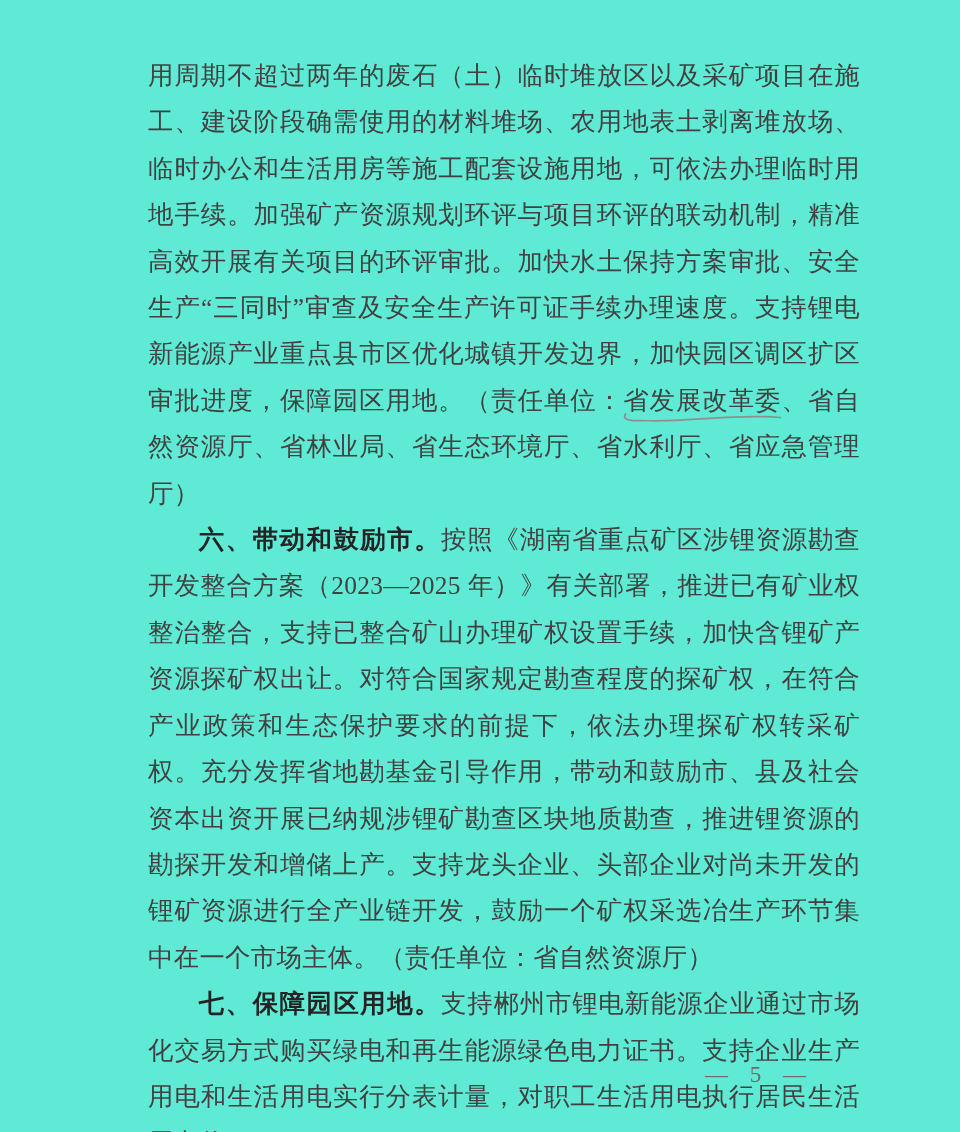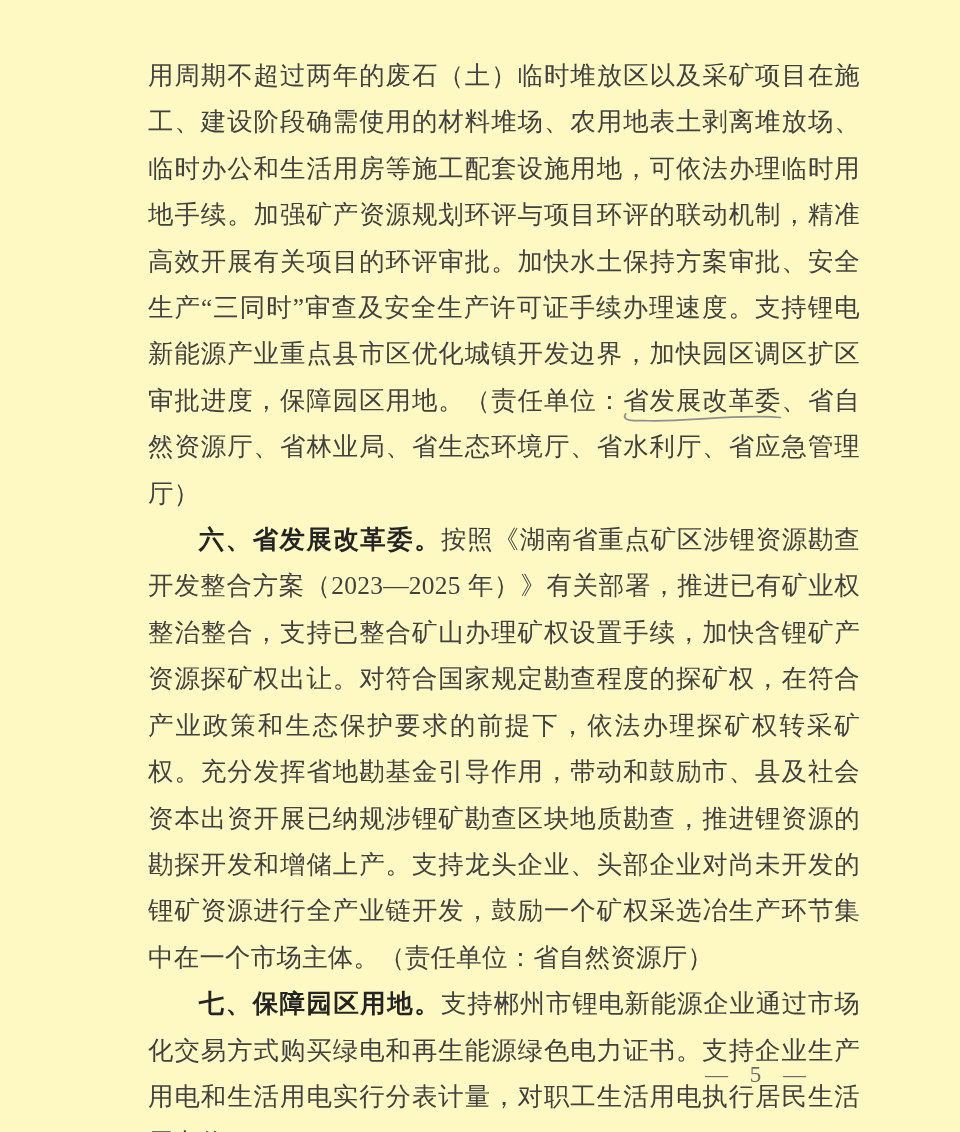--- a/index.html
+++ b/index.html
@@ -4,21 +4,21 @@
 <style>
   html, body {
     margin: 0;
     padding: 0;
     background: #ffffff;
   }
   .page {
     position: relative;
     width: 960px;
     height: 1132px;
-    background: #fef9c3;
+    background: #5eead4;
     overflow: hidden;
     font-family: "Liberation Serif", serif;
   }
   .text-block {
     position: absolute;
     left: 148px;
     top: 52px;
     width: 712px;
     font-size: 25.4px;
     line-height: 46.4px;
@@ -68,21 +68,21 @@
 <body>
 
 <div class="page">
 
   <div class="text-block">
 
     <p class="para"><span>用周期不超过两年的废石（土）临时堆放区以及采矿项目在施工、建设阶段确需使用的材料堆场、农用地表土剥离堆放场、临时办公和生活用房等施工配套设施用地，可依法办理临时用地手续。加强矿产资源规划环评与项目环评的联动机制，精准高效开展有关项目的环评审批。加快水土保持方案审批、安全生产“三同时”审查及安全生产许可证手续办理速度。支持锂电新能源产业重点县市区优化城镇开发边界，加快园区调区扩区审批进度，保障园区用地。（责任单位：</span><span class="resp-underline"><span>省发展改革委</span><svg viewBox="0 0 150 13" preserveAspectRatio="none">
             <path d="M6,3 C3,8 8,10.5 22,9.5 C55,12 105,2.5 147,6.5" fill="none" stroke="#8f8f8f" stroke-width="1.7" stroke-linecap="round"></path>
           </svg></span><span>、省自然资源厅、省林业局、省生态环境厅、省水利厅、省应急管理厅）</span></p>
 
-    <p class="para indent"><span class="section-heading">六、省发展改革委。</span><span>按照《湖南省重点矿区涉锂资源勘查开发整合方案（2023—2025 年）》有关部署，推进已有矿业权整治整合，支持已整合矿山办理矿权设置手续，加快含锂矿产资源探矿权出让。对符合国家规定勘查程度的探矿权，在符合产业政策和生态保护要求的前提下，依法办理探矿权转采矿权。充分发挥省地勘基金引导作用，带动和鼓励市、县及社会资本出资开展已纳规涉锂矿勘查区块地质勘查，推进锂资源的勘探开发和增储上产。支持龙头企业、头部企业对尚未开发的锂矿资源进行全产业链开发，鼓励一个矿权采选冶生产环节集中在一个市场主体。（责任单位：省自然资源厅）</span></p>
+    <p class="para indent"><span class="section-heading">六、带动和鼓励市。</span><span>按照《湖南省重点矿区涉锂资源勘查开发整合方案（2023—2025 年）》有关部署，推进已有矿业权整治整合，支持已整合矿山办理矿权设置手续，加快含锂矿产资源探矿权出让。对符合国家规定勘查程度的探矿权，在符合产业政策和生态保护要求的前提下，依法办理探矿权转采矿权。充分发挥省地勘基金引导作用，带动和鼓励市、县及社会资本出资开展已纳规涉锂矿勘查区块地质勘查，推进锂资源的勘探开发和增储上产。支持龙头企业、头部企业对尚未开发的锂矿资源进行全产业链开发，鼓励一个矿权采选冶生产环节集中在一个市场主体。（责任单位：省自然资源厅）</span></p>
 
     <p class="para indent"><span class="section-heading">七、保障园区用地。</span><span>支持郴州市锂电新能源企业通过市场化交易方式购买绿电和再生能源绿色电力证书。支持企业生产用电和生活用电实行分表计量，对职工生活用电执行居民生活用电价</span></p>
 
   </div>
 
   <div class="page-number">— 5 —</div>
 
 </div>
 
 </body></html>

